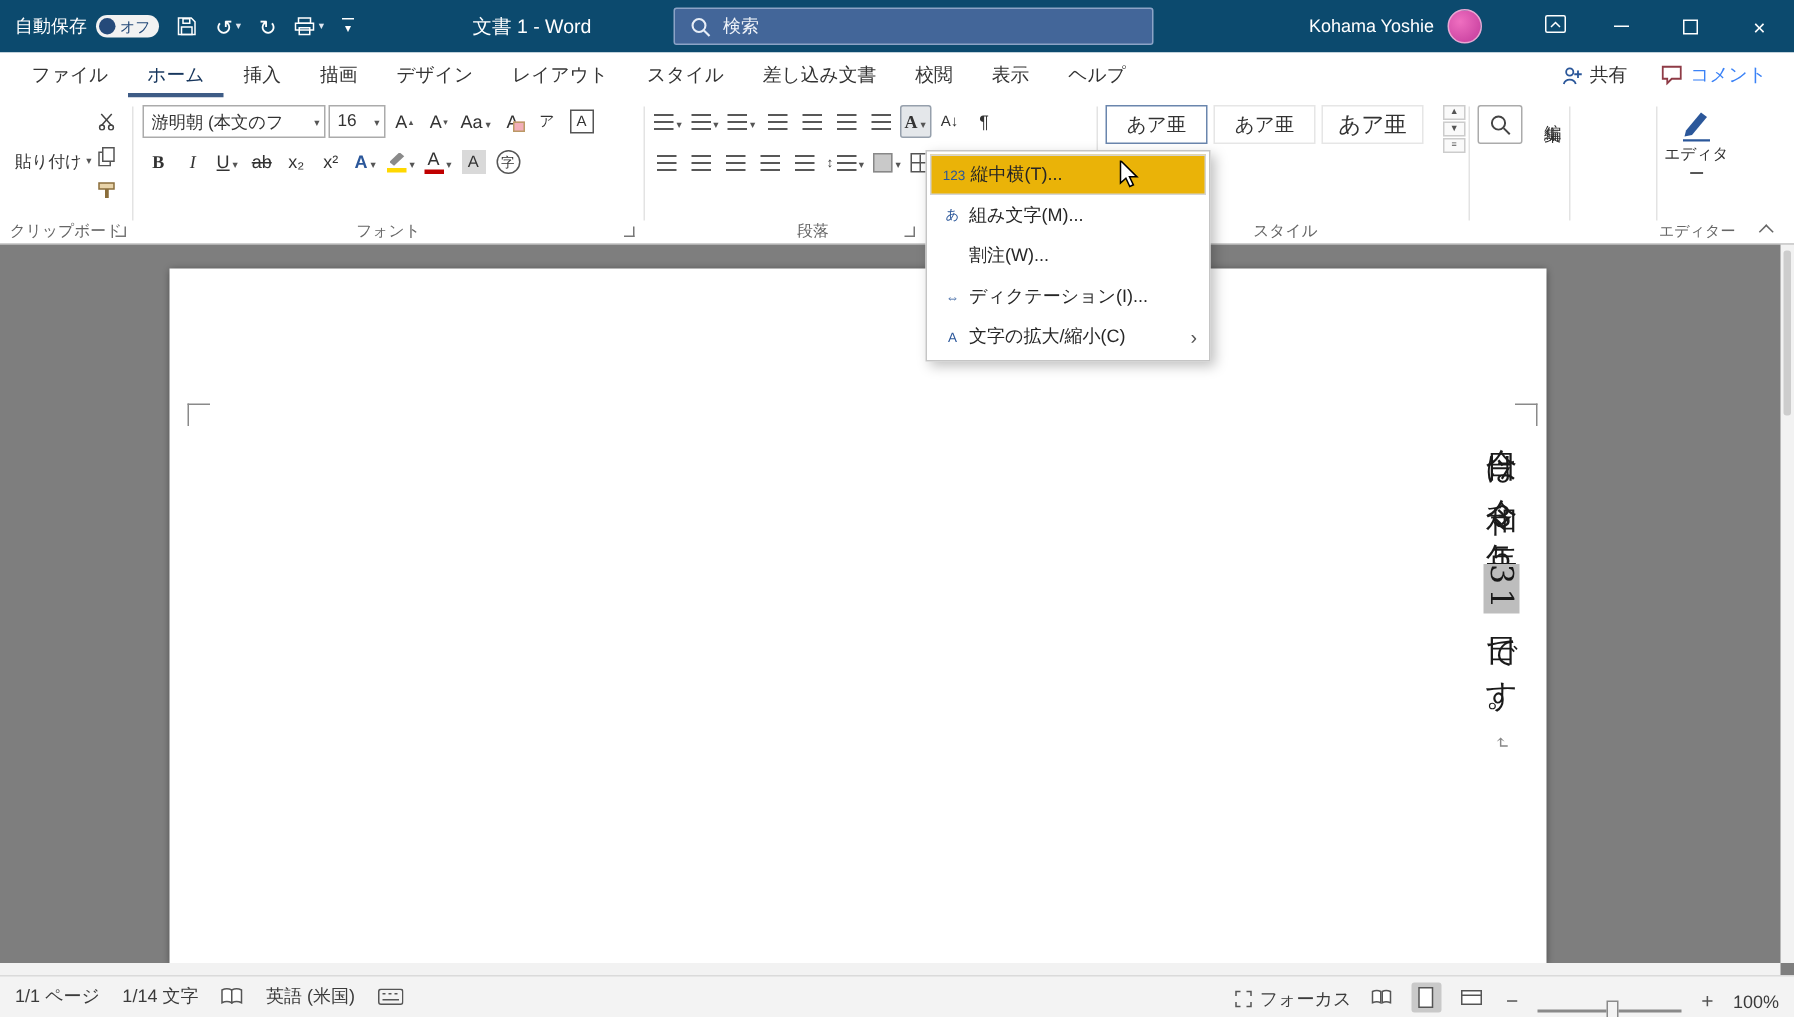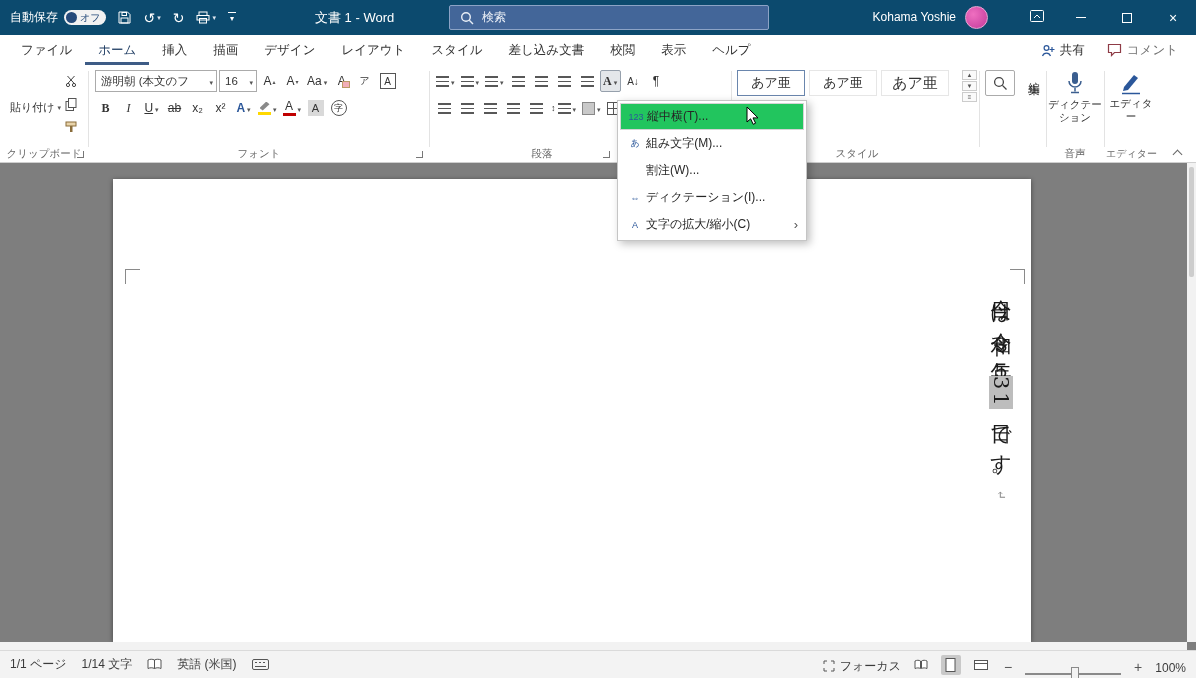--- a/index.html
+++ b/index.html
@@ -30,21 +30,21 @@
   .min-ic { display:inline-block; width:10px; border-top:1px solid #fff; }
   .max-ic { display:inline-block; width:10px; height:10px; border:1px solid #fff; }
 
   
   .tabrow { position:absolute; top:35px; left:0; width:100%; height:30px; background:#fff; }
   .tabs { display:flex; align-items:stretch; padding-left:8px; height:30px; }
   .tab { display:flex; align-items:center; padding:0 13px; font-size:12.5px; color:#333; }
   .tab.active { color:#17365d; box-shadow:inset 0 -3px 0 #3e5c86; }
   .tabactions { position:absolute; right:18px; top:0; height:30px; display:flex; align-items:center; gap:22px; font-size:12.5px; }
   .tabact { display:flex; align-items:center; gap:5px; color:#333; }
-  .tabact.cm { color:#737373; }
+  .tabact.cm { color:#3b82f6; }
 
   
   .ribbon { position:absolute; top:65px; left:0; width:100%; height:98px; background:#fff; border-bottom:1px solid #cfcfcf; font-size:12px; color:#333; }
   .rgroup { position:absolute; top:0; height:98px; }
   .rsep { position:absolute; top:6px; height:76px; width:1px; background:#e3e3e3; }
   .glabel { position:absolute; bottom:2px; left:0; right:0; text-align:center; font-size:10.5px; color:#666; white-space:nowrap; }
   .launcher { position:absolute; bottom:5px; right:4px; width:7px; height:7px; border-right:1px solid #777; border-bottom:1px solid #777; }
   .row1 { position:absolute; top:5px; left:4px; display:flex; align-items:center; gap:2px; }
   .row2 { position:absolute; top:32px; left:4px; display:flex; align-items:center; gap:2px; }
   .btn { display:inline-flex; align-items:center; justify-content:center; gap:1px; height:22px; min-width:21px; padding:0 2px; border-radius:2px; font-size:12px; color:#333; }
@@ -84,21 +84,21 @@
   .stylebox.big { font-size:15px; }
   .scrollcol { position:absolute; right:2px; top:5px; display:flex; flex-direction:column; gap:1px; }
   .scrollcol .sbtn { width:15px; height:10px; border:1px solid #ccc; display:flex; align-items:center; justify-content:center; font-size:6px; color:#555; background:#fafafa; }
   .vlabel { writing-mode:vertical-rl; font-size:11.5px; color:#333; letter-spacing:2px; }
   .bigbtn { display:flex; flex-direction:column; align-items:center; gap:2px; font-size:10.5px; text-align:center; line-height:1.25; }
   .chev-up { display:inline-block; width:7px; height:7px; border-top:1.5px solid #666; border-left:1.5px solid #666; transform:rotate(45deg); }
 
   
   .ctxmenu { position:absolute; left:617px; top:100px; width:190px; background:#fff; border:1px solid #c5c5c5; box-shadow:3px 3px 8px rgba(0,0,0,.25); padding:2px; z-index:40; }
   .mitem { display:flex; align-items:center; height:27px; padding:0 6px 0 4px; font-size:12px; color:#262626; white-space:nowrap; }
-  .mitem.hov { background:#22c55e; border:1px solid #d4d4d4; }
+  .mitem.hov { background:#eab308; border:1px solid #d4d4d4; }
   .micon { width:22px; text-align:center; font-size:9px; color:#2b579a; flex:none; }
   .mlabel { flex:1; }
   .msub { font-size:13px; color:#555; }
 
   
   .screentip { position:absolute; left:807px; top:100px; width:196px; background:#f2f2f2; border:1px solid #c3c3c3; box-shadow:2px 3px 6px rgba(0,0,0,.2); padding:7px 9px; z-index:39; }
   .tip-title { font-size:12px; font-weight:bold; color:#333; margin-bottom:5px; }
   .tip-body { font-size:11px; color:#444; line-height:1.5; }
 
   
@@ -424,32 +424,20 @@
       <span class="btn" style="position:absolute;left:3px;top:5px;width:30px;height:26px;border:1px solid #ababab">
           <svg width="15" height="15">
             <circle cx="6" cy="6" r="4.4" fill="none" stroke="#444" stroke-width="1.3"></circle>
             <line x1="9.4" y1="9.4" x2="13.5" y2="13.5" stroke="#444" stroke-width="1.3"></line>
           </svg>
         </span>
       <span class="vlabel" style="position:absolute;left:44px;top:8px">編集</span>
     </div>
     <span class="rsep" style="left:1046px"></span>
 
-    <div class="rgroup" style="left:1048px;width:54px">
-      <div class="bigbtn" style="position:absolute;left:0;right:0;top:6px">
-        <svg width="18" height="25">
-            <rect x="6" y="1" width="6" height="12" rx="3" fill="#3b5e8f"></rect>
-            <path d="M3 10 a6 6 0 0 0 12 0" fill="none" stroke="#3b5e8f" stroke-width="1.5"></path>
-            <line x1="9" y1="17" x2="9" y2="20.5" stroke="#3b5e8f" stroke-width="1.5"></line>
-            <line x1="5" y1="21.5" x2="13" y2="21.5" stroke="#3b5e8f" stroke-width="1.5"></line>
-          </svg>
-        <span>ディクテーション</span>
-      </div>
-      <span class="glabel">音声</span>
-    </div>
     <span class="rsep" style="left:1104px"></span>
 
     <div class="rgroup" style="left:1106px;width:50px">
       <div class="bigbtn" style="position:absolute;left:0;right:0;top:6px">
         <svg width="22" height="24">
             <path d="M4 16 L14 4 L18 7 L8 19 L3 20 Z" fill="#2b579a"></path>
             <line x1="2" y1="22.5" x2="20" y2="22.5" stroke="#2b579a" stroke-width="1.5"></line>
           </svg>
         <span>エディター</span>
       </div>

